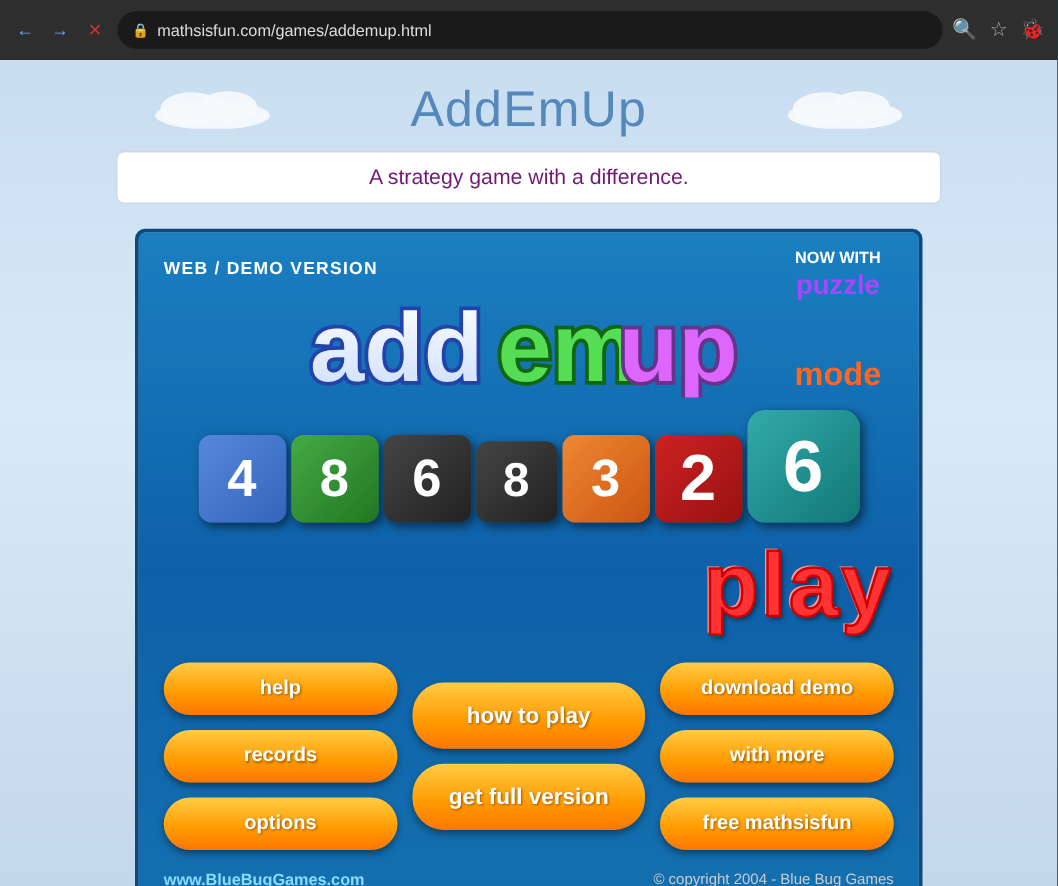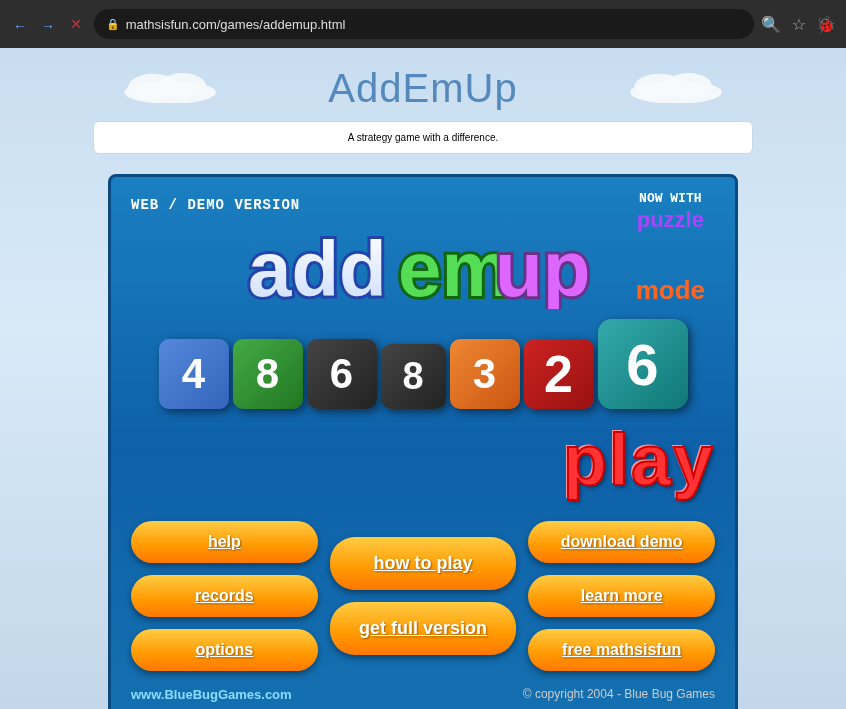--- a/index.html
+++ b/index.html
@@ -75,61 +75,60 @@
     .cloud-right { right: 120px; }
 
     .subtitle-bar {
       background: white;
       border: 1px solid #c8d8e8;
       border-radius: 6px;
       margin: 0 auto 20px;
       width: 660px;
       padding: 10px 20px;
       text-align: center;
-      color: #000000;
-      font-size: 10px;
+      color: #701a75;
+      font-size: 17px;
     }
 
     
     .game-area {
       width: 630px;
       margin: 0 auto;
       background: linear-gradient(180deg, #1a7fc0 0%, #0e60a8 50%, #1470b0 100%);
       border-radius: 8px;
       border: 3px solid #0a4a80;
       padding: 20px 20px 20px;
       position: relative;
       min-height: 490px;
     }
 
     .web-demo-label {
       color: white;
       font-weight: bold;
       font-size: 14px;
       letter-spacing: 1px;
       margin-bottom: 8px;
-      font-family: Liberation Mono, monospace;
     }
 
     .logo-wrapper {
       display: flex;
       justify-content: center;
       align-items: center;
       gap: 0;
       margin-bottom: 5px;
     }
 
     .puzzle-mode-text {
       position: absolute;
       right: 30px;
       top: 10px;
       text-align: center;
       line-height: 1.2;
     }
-    .now-with { color: white; font-size: 13px; font-weight: bold; font-family: Liberation Mono, monospace; }
+    .now-with { color: white; font-size: 13px; font-weight: bold; }
     .puzzle-word {
       font-size: 22px;
       font-weight: 900;
       color: #aa44ff;
       font-family: 'Arial Black', Arial;
       display: block;
     }
     .mode-word {
       font-size: 26px;
       font-weight: 900;
@@ -203,21 +202,20 @@
       padding: 12px 16px;
       font-size: 16px;
       font-weight: bold;
       color: white;
       cursor: pointer;
       text-align: center;
       box-shadow: 0 3px 6px rgba(0,0,0,0.4);
       text-shadow: 1px 1px 2px rgba(0,0,0,0.4);
       display: block;
       width: 100%;
-      text-decoration: underline;
     }
     .game-btn-large {
       font-size: 18px;
       padding: 16px 20px;
     }
     .col-left { display: flex; flex-direction: column; gap: 12px; }
     .col-center { display: flex; flex-direction: column; gap: 12px; }
     .col-right { display: flex; flex-direction: column; gap: 12px; justify-content: center; }
 
     
@@ -322,21 +320,21 @@
         <button class="game-btn">options</button>
       </div>
 
       <div class="col-center">
         <button class="game-btn game-btn-large">how to play</button>
         <button class="game-btn game-btn-large">get full version</button>
       </div>
 
       <div class="col-right">
         <button class="game-btn">download demo</button>
-        <button class="game-btn">learn more</button>
+        <button class="game-btn">with more</button>
         <button class="game-btn">free mathsisfun</button>
       </div>
     </div>
 
     <div class="game-footer">
       <span class="footer-left">www.BlueBugGames.com</span>
       <span class="footer-right">© copyright 2004 - Blue Bug Games</span>
     </div>
 
   </div>

